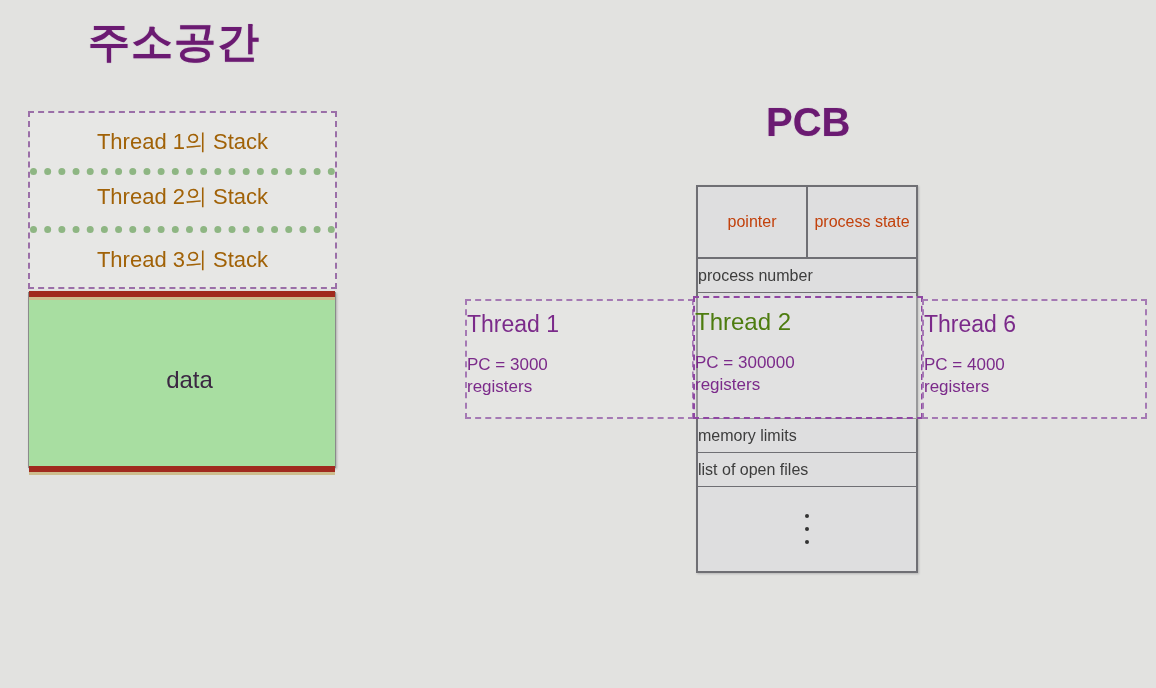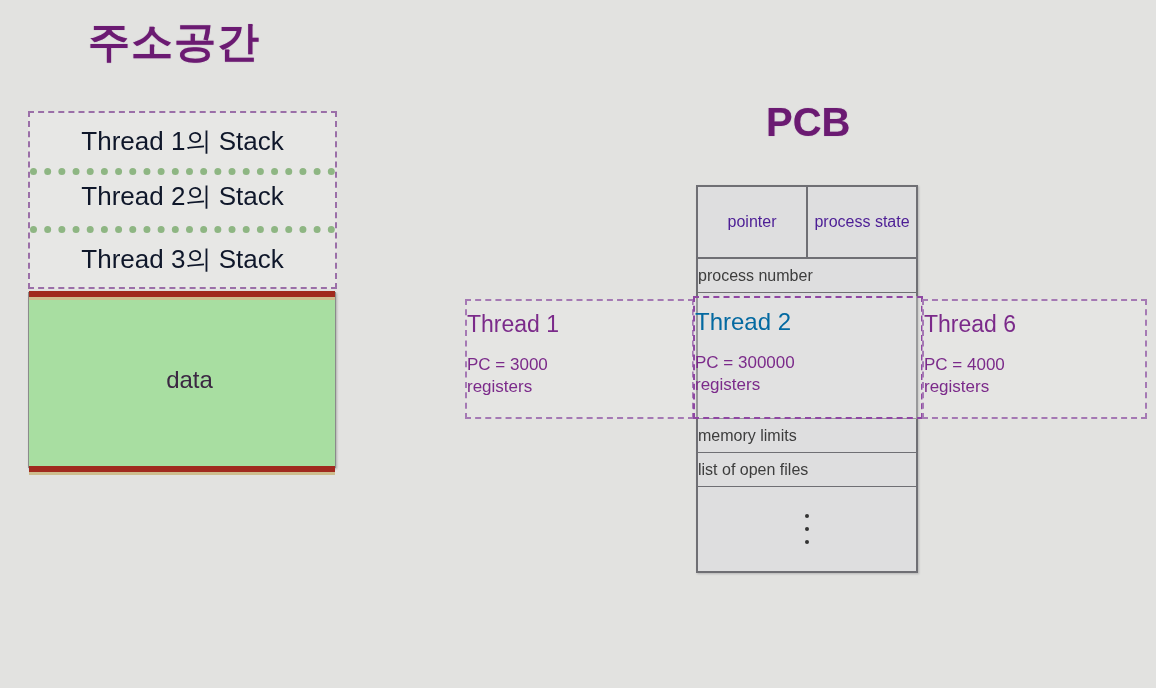--- a/index.html
+++ b/index.html
@@ -42,22 +42,22 @@
   }
 
   .stack-row {
     position: absolute;
     left: 0;
     width: 100%;
     height: 57px;
     display: flex;
     align-items: center;
     justify-content: center;
-    color: #0f172a;
-    font-size: 26px;
+    color: #a16207;
+    font-size: 22px;
   }
   .stack-row.r1 { top: 0px; }
   .stack-row.r2 { top: 55px; }
   .stack-row.r3 { top: 118px; }
 
   .stack-sep {
     position: absolute;
     left: 0;
     width: 100%;
     height: 7px;
@@ -129,21 +129,21 @@
     height: 72px;
     border-bottom: 2px solid #6f6f74;
   }
   .pcb-cell {
     flex: 1;
     display: flex;
     align-items: center;
     justify-content: center;
     text-align: center;
     font-size: 16px;
-    color: #4c1d95;
+    color: #c2410c;
     line-height: 1.25;
   }
   .pcb-cell.left { border-right: 2px solid #6f6f74; }
 
   .pcb-row {
     height: 34px;
     display: flex;
     align-items: center;
     font-size: 16px;
     color: #3d3d3d;
@@ -192,21 +192,21 @@
   .thread-box .t-reg {
     font-size: 17px;
     margin-top: 2px;
   }
 
   .thread-box.t1 { left: 465px; top: 299px; width: 229px; height: 120px; }
   .thread-box.t2 {
     left: 693px; top: 296px; width: 230px; height: 123px;
     border-color: #8f47a3; background: rgba(231,231,229,.35);
   }
-  .thread-box.t2 .t-title { font-size: 24px; color: #0369a1; }
+  .thread-box.t2 .t-title { font-size: 24px; color: #4d7c0f; }
   .thread-box.t3 { left: 922px; top: 299px; width: 225px; height: 120px; }
 </style>
 </head>
 <body>
 
 <div class="slide">
 
   <div class="addr-title">주소공간</div>
 
   <div class="stack-group">

